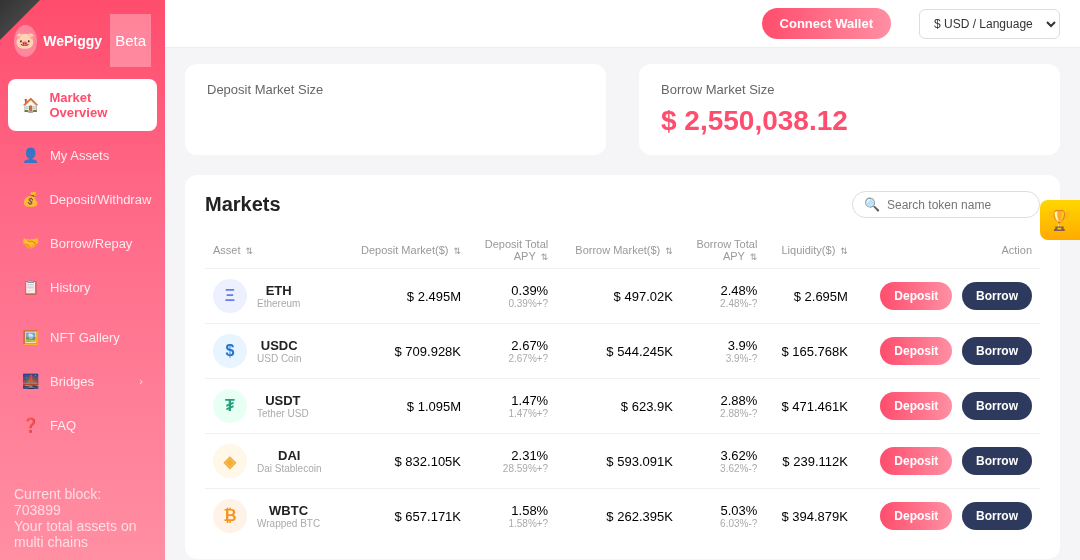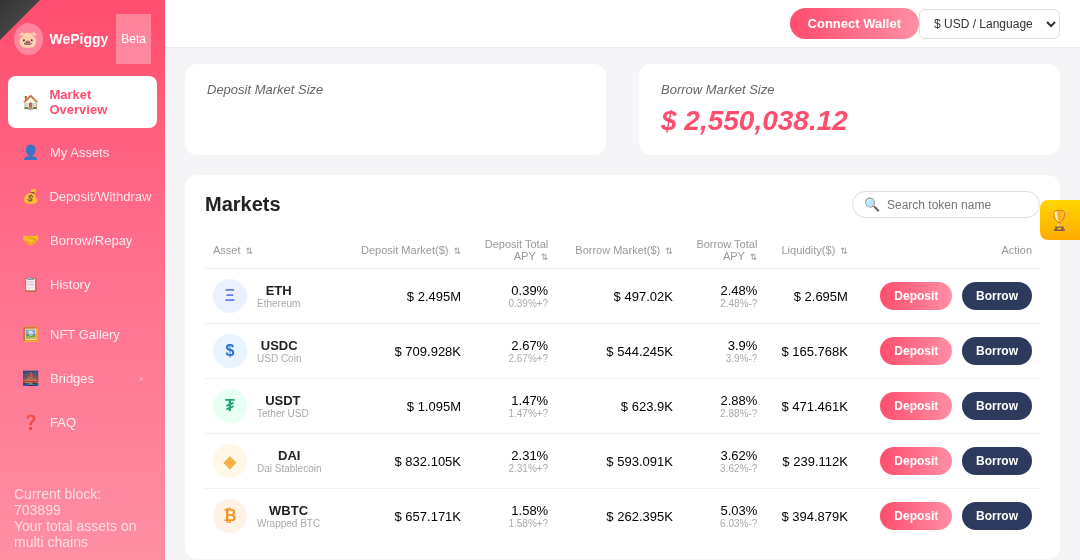--- a/index.html
+++ b/index.html
@@ -26,21 +26,21 @@
       width: 32px; height: 32px;
       background: rgba(255,255,255,0.3);
       border-radius: 50%;
       display: flex; align-items: center; justify-content: center;
       font-size: 16px;
     }
     .logo-text { color: white; font-size: 14px; font-weight: 700; }
     .beta-badge {
       background: rgba(255,255,255,0.3);
       color: white;
-      font-size: 12px;
+      font-size: 15px;
       padding: 18px 5px;
       border-radius: 0;
       margin-left: 2px;
       vertical-align: super;
     }
     .nav-item {
       display: flex; align-items: center; gap: 10px;
       padding: 11px 14px;
       color: rgba(255,255,255,0.85);
       font-size: 13px;
@@ -101,36 +101,36 @@
       cursor: pointer;
     }
     .currency-select {
       border: 1px solid #ddd;
       border-radius: 6px;
       padding: 6px 10px;
       font-size: 12px;
       background: white;
       cursor: pointer;
       color: #333;
+      margin-left: 28px;
     }
 
     
     .content {
       flex: 1;
       padding: 16px 20px;
       overflow-y: auto;
       background: #f5f5f7;
     }
 
     
     .market-cards {
       display: flex;
       gap: 33px;
       margin-bottom: 20px;
-      font-style: italic;
     }
     .market-card {
       flex: 1;
       background: white;
       border-radius: 12px;
       padding: 18px 22px;
     }
     .market-card-title { font-size: 13px; color: #666; margin-bottom: 8px; }
     .market-card-value { font-size: 28px; font-weight: 700; color: #ff4d6d; }
 
@@ -374,21 +374,21 @@
         <div class="asset-icon" style="background:#fff8e8; color:#f5ac37; font-weight:700; font-size:16px;">◈</div>
         <div>
           <div class="asset-name">DAI</div>
           <div class="asset-sub">Dai Stablecoin</div>
         </div>
       </div>
     </td>
     <td>$ 832.105K</td>
     <td>
       <div>2.31%</div>
-      <div class="apy-sub">2.31%+?</div>
+      <div class="apy-sub">28.59%+?</div>
     </td>
     <td>$ 593.091K</td>
     <td>
       <div>3.62%</div>
       <div class="apy-sub">3.62%-?</div>
     </td>
     <td>$ 239.112K</td>
     <td class="actions-cell">
       <button class="deposit-btn">Deposit</button>
       <button class="borrow-btn">Borrow</button>

